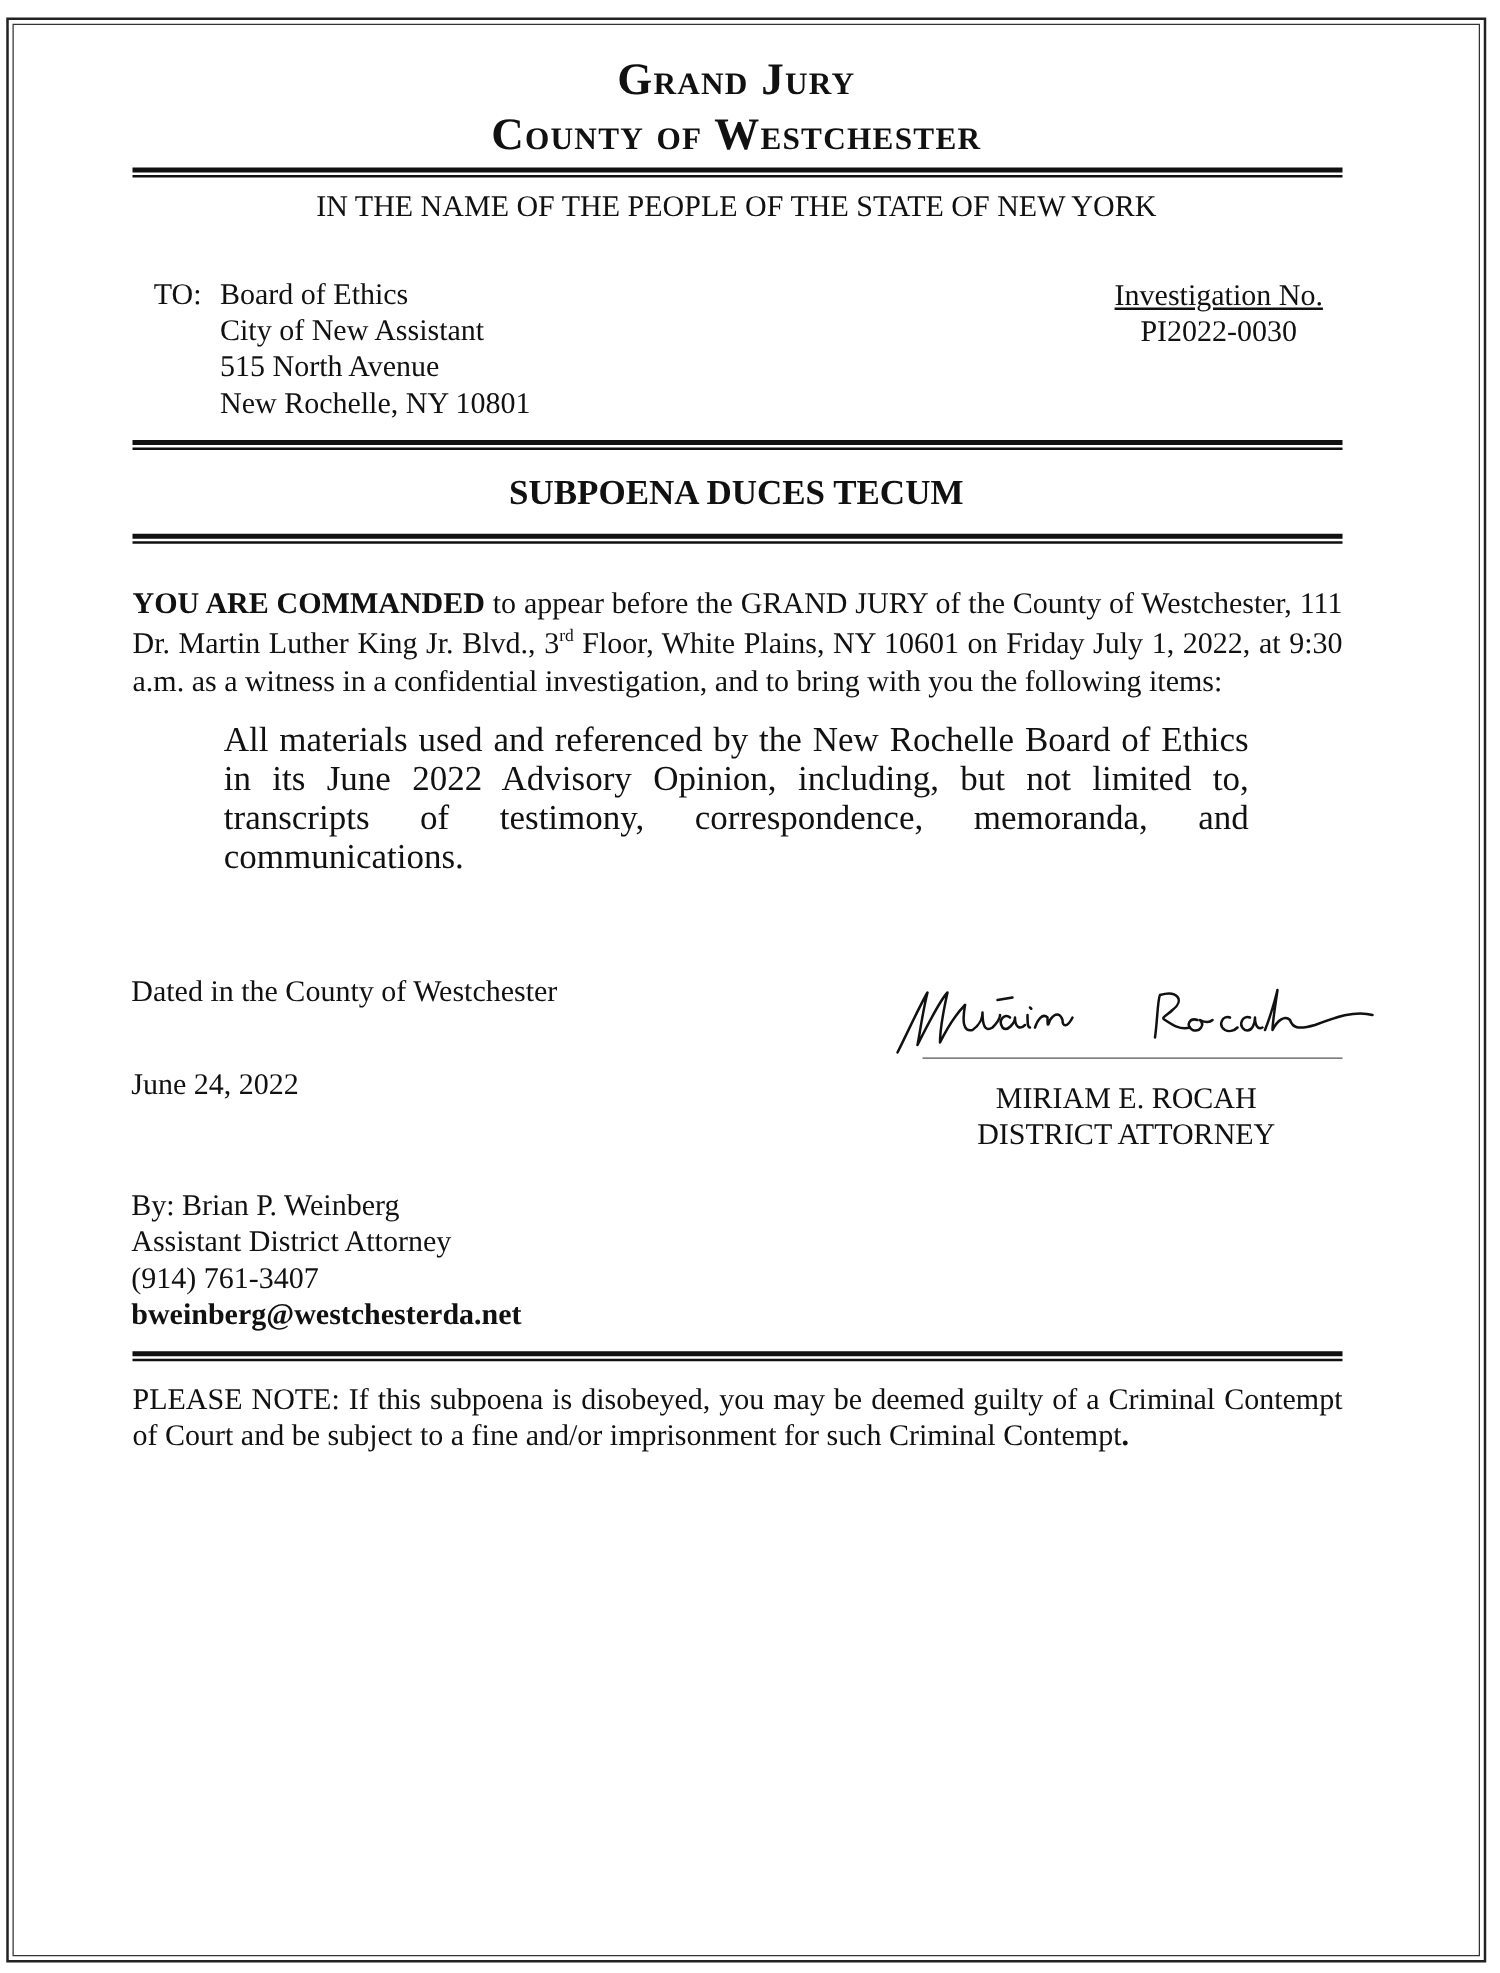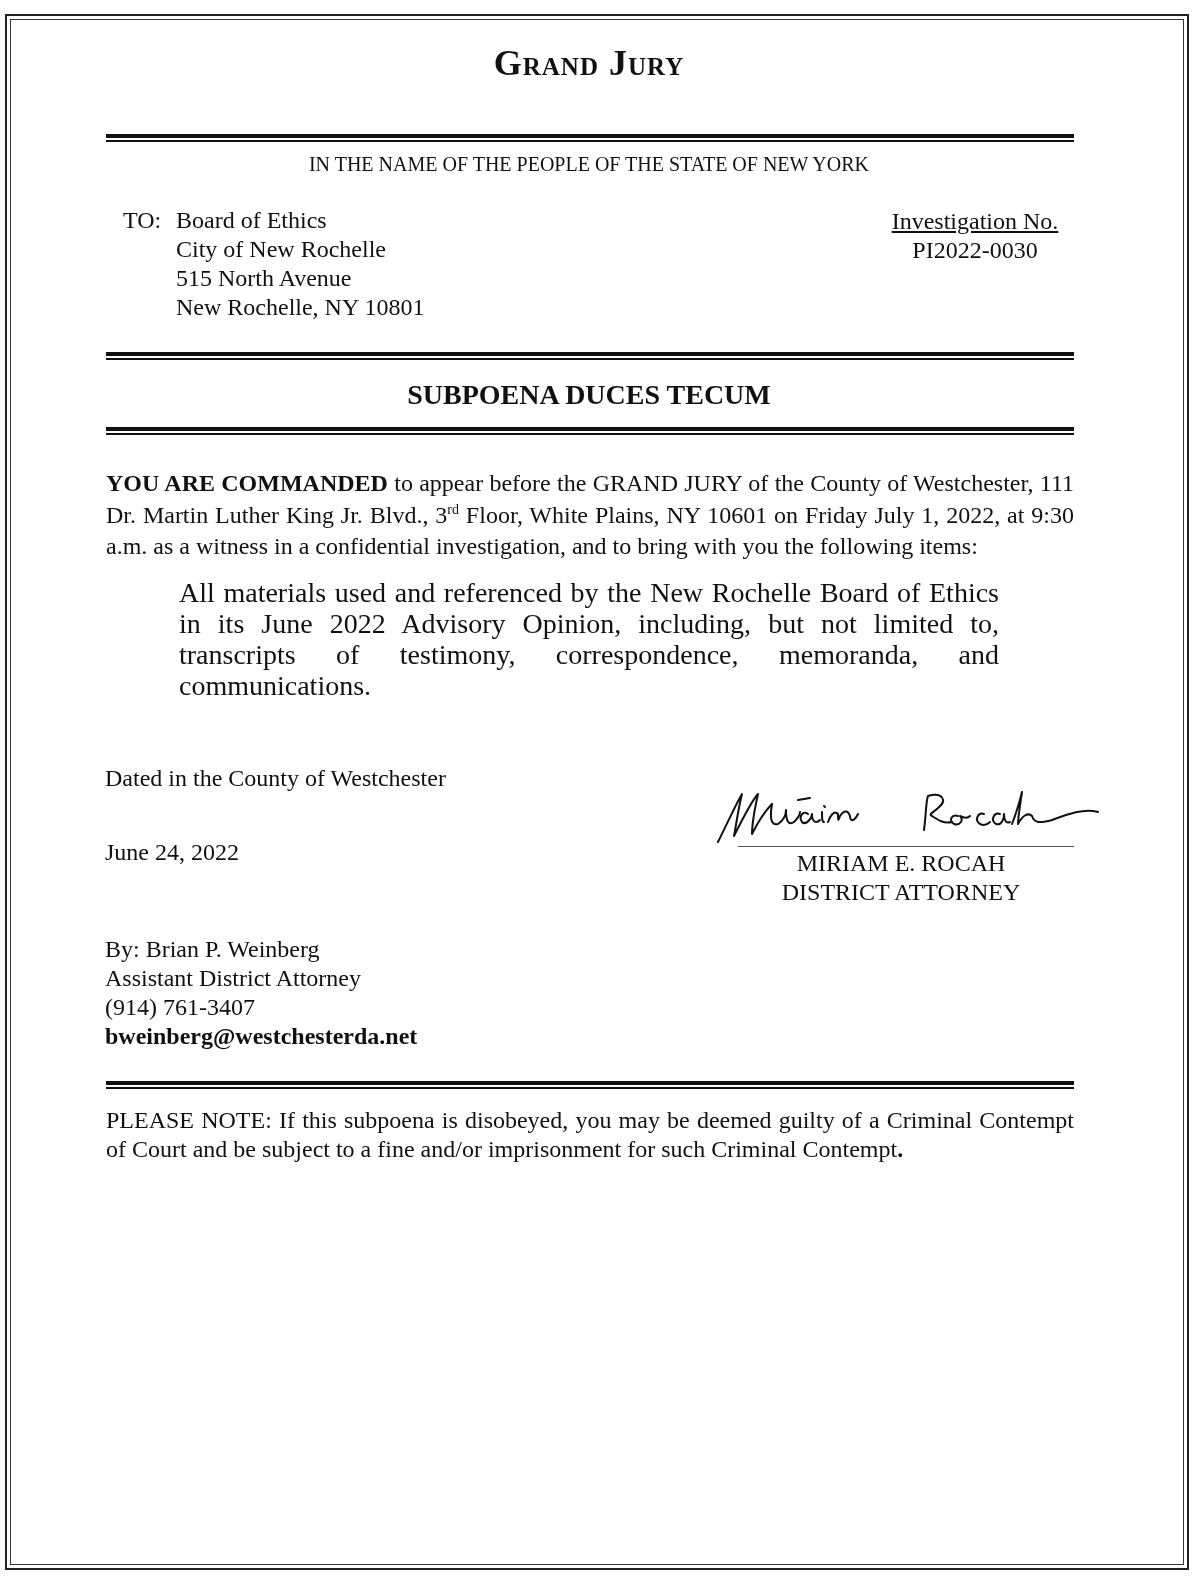--- a/index.html
+++ b/index.html
@@ -10,53 +10,54 @@
   .frame-inner { position: absolute; left: 10px; top: 19px; width: 1174px; height: 1546px;
                  border: 1px solid #333; box-sizing: border-box; }
   .page { position: absolute; left: 0; top: 0; width: 1180px; height: 1578px; }
   .abs { position: absolute; white-space: nowrap; }
   .title { left: 0; width: 1178px; text-align: center; font-weight: bold;
            font-size: 36px; letter-spacing: 1px; font-variant: small-caps; }
   .rule { position: absolute; left: 106px; width: 968px; }
   .rule .thick { height: 4px; background: #111; }
   .rule .gap { height: 2px; }
   .rule .thin { height: 2px; background: #111; }
-  .heading-people { left: 0; width: 1178px; text-align: center; font-size: 20px; top: 153px; }
-  .txt { font-size: 24px; line-height: 29px; }
+  .heading-people { left: 0; width: 1178px; text-align: center; font-size: 24px; top: 153px; }
+  .txt { font-size: 24px; line-height: 29px; margin-top: 16px; }
   .subpoena { left: 0; width: 1178px; text-align: center; font-size: 28px; font-weight: bold; top: 379px; }
   .para { position: absolute; left: 106px; width: 968px; font-size: 24px; line-height: 31.5px;
           text-align: justify; }
   .para sup { font-size: 14px; vertical-align: 9px; line-height: 0; }
   .items { position: absolute; left: 179px; width: 820px; font-size: 28px; line-height: 31px;
            text-align: justify; }
   .just-last { text-align-last: left; }
   .sig-line { position: absolute; left: 738px; top: 846px; width: 336px; height: 1px; background: #555; }
   .center-block { text-align: center; }
   .underline { text-decoration: underline; }
 </style>
 </head>
 <body>
 
 <div class="page">
   <div class="frame-outer"></div>
   <div class="frame-inner"></div>
 
   <div class="abs title" style="top:42px;">Grand Jury</div>
+  <div class="abs title" style="top:86px;">County of Westchester</div>
 
   <div class="rule" style="top:134px;">
     <div class="thick"></div>
       <div class="gap"></div>
       <div class="thin"></div>
   </div>
 
   <div class="abs heading-people">IN THE NAME OF THE PEOPLE OF THE STATE OF NEW YORK</div>
 
   <div class="abs txt" style="left:123px; top:206px;">TO:</div>
   <div class="abs txt" style="left:176px; top:206px;">Board of Ethics</div>
-  <div class="abs txt" style="left:176px; top:235px;">City of New Rochelle</div>
+  <div class="abs txt" style="left:176px; top:235px;">City of New Assistant</div>
   <div class="abs txt" style="left:176px; top:264px;">515 North Avenue</div>
   <div class="abs txt" style="left:176px; top:293px;">New Rochelle, NY 10801</div>
 
   <div class="abs txt underline center-block" style="left:880px; width:190px; top:207px;">Investigation No.</div>
   <div class="abs txt center-block" style="left:880px; width:190px; top:236px;">PI2022-0030</div>
 
   <div class="rule" style="top:352px;">
     <div class="thick"></div>
       <div class="gap"></div>
       <div class="thin"></div>

